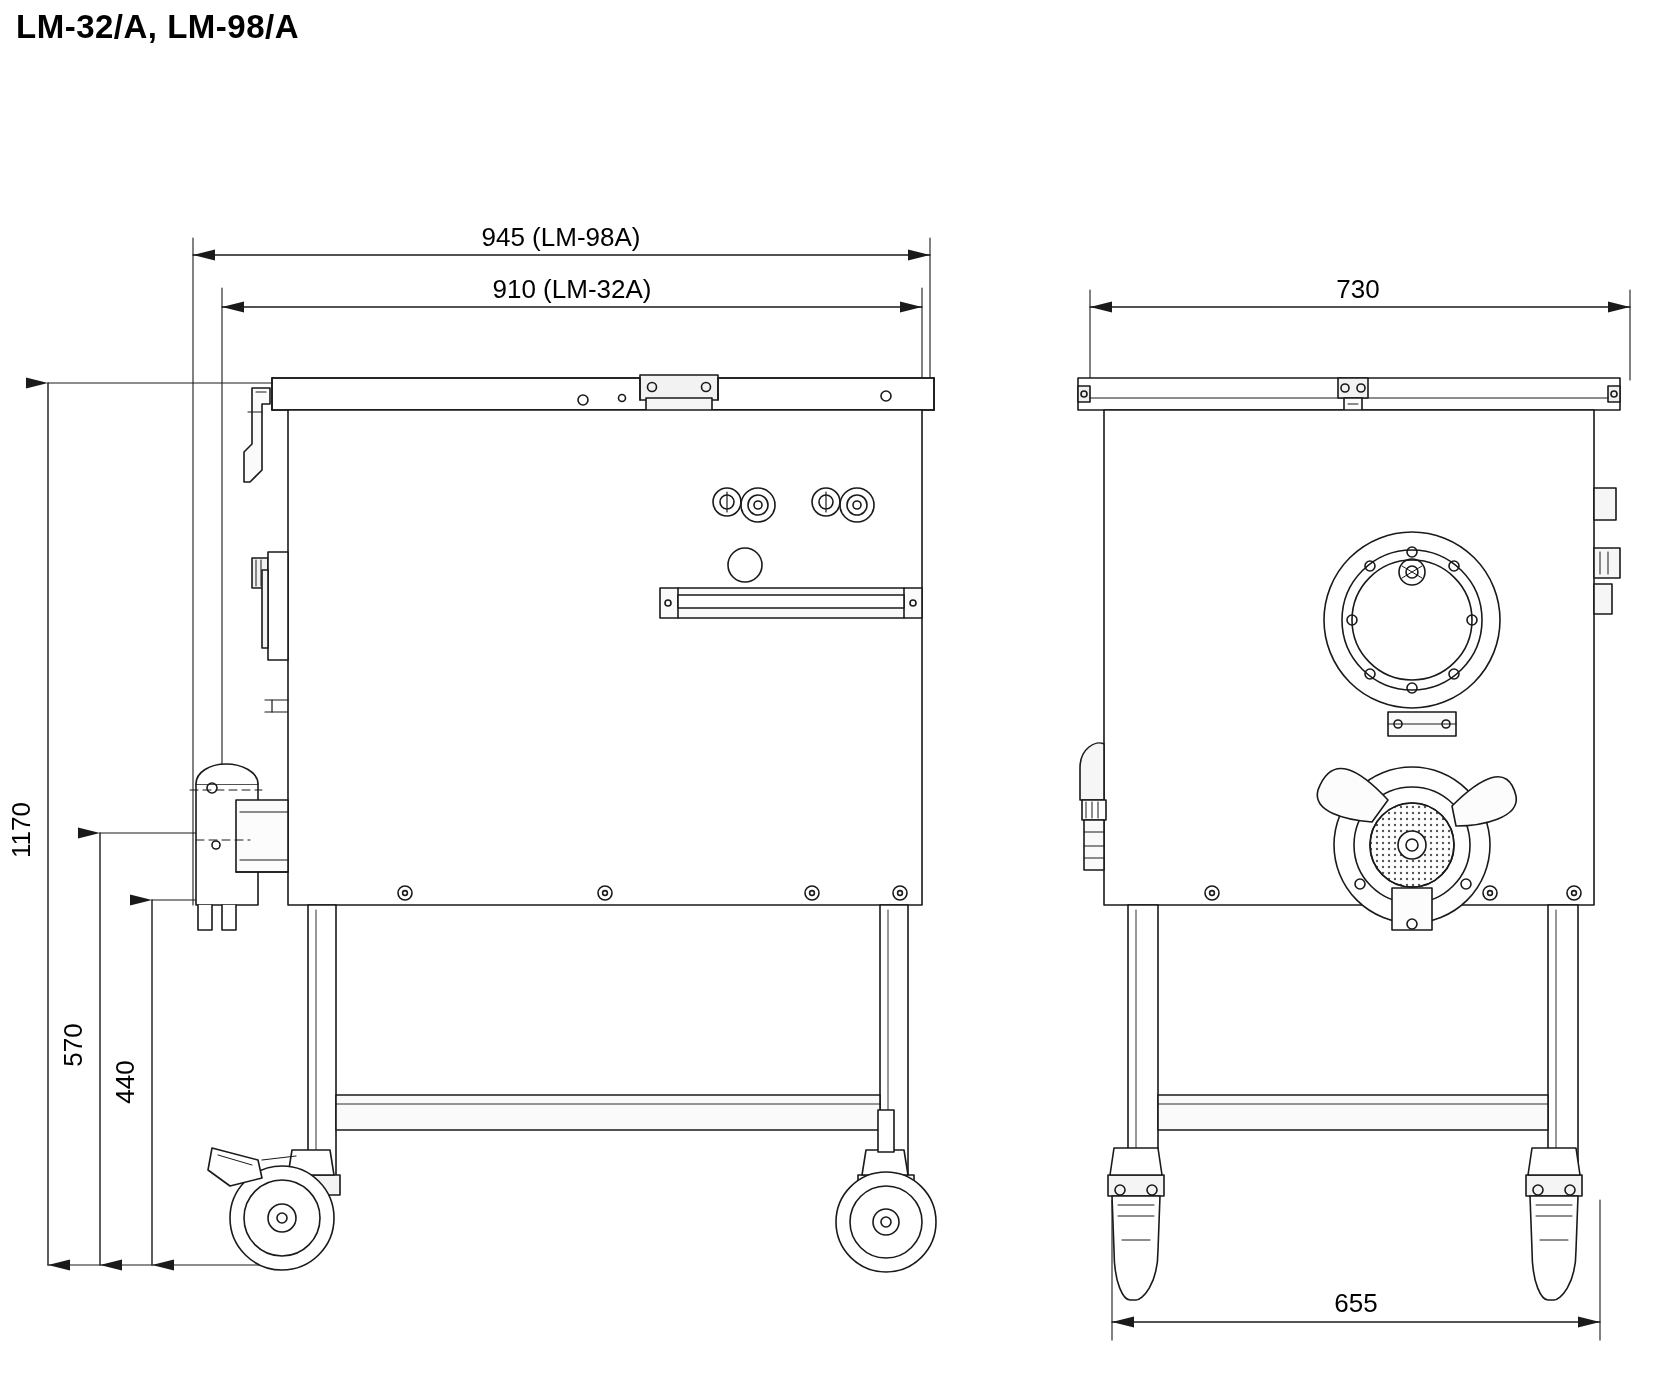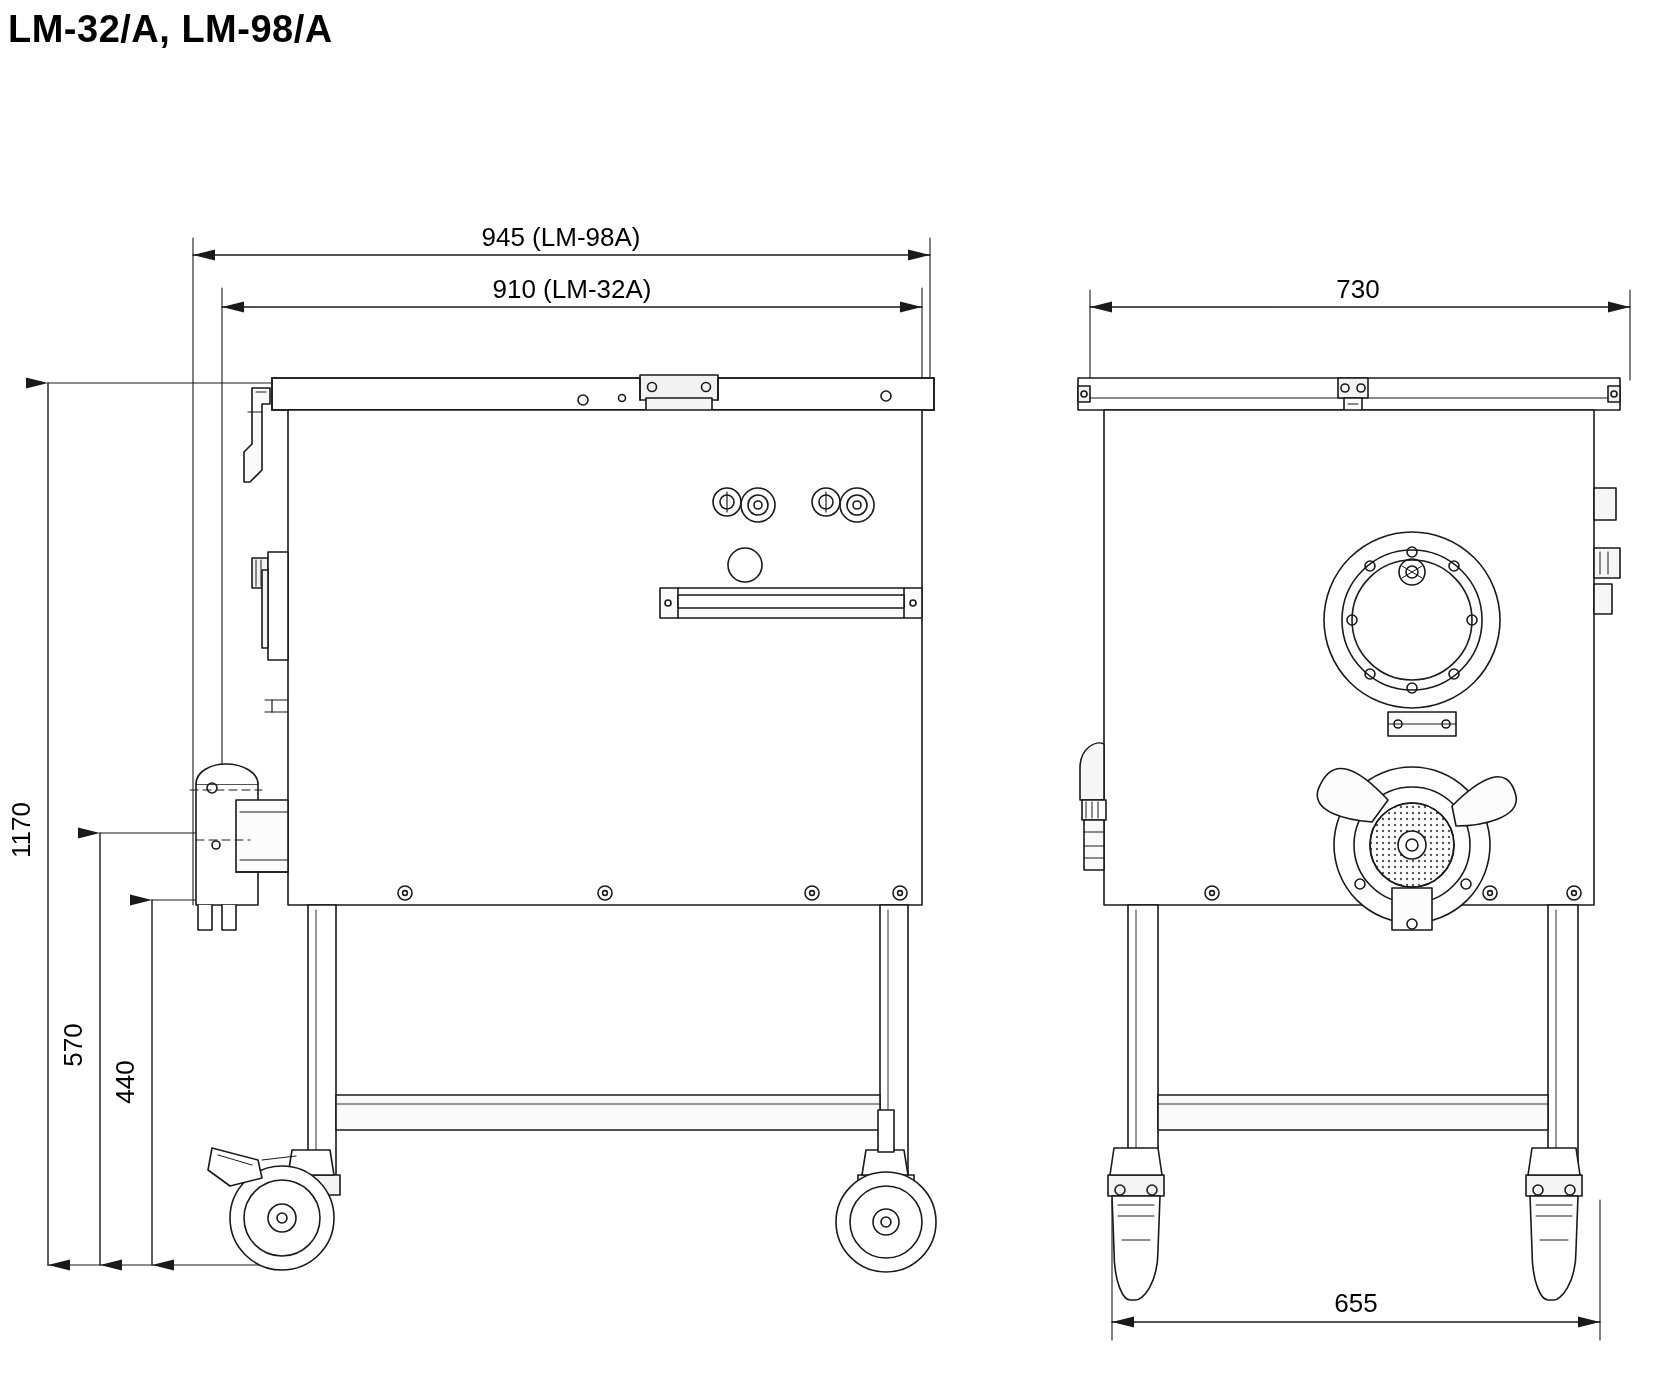--- a/index.html
+++ b/index.html
@@ -10,23 +10,23 @@
   body {
     width: 1662px;
     height: 1373px;
     font-family: "Liberation Sans", sans-serif;
     color: #000000;
     position: relative;
     overflow: hidden;
   }
   #page-title {
     position: absolute;
-    left: 8px;
+    left: 16px;
     top: 8px;
-    font-size: 38px;
+    font-size: 33px;
     font-weight: bold;
     letter-spacing: 0.5px;
   }
   #drawing-canvas {
     position: absolute;
     left: 0;
     top: 0;
     width: 1662px;
     height: 1373px;
   }

